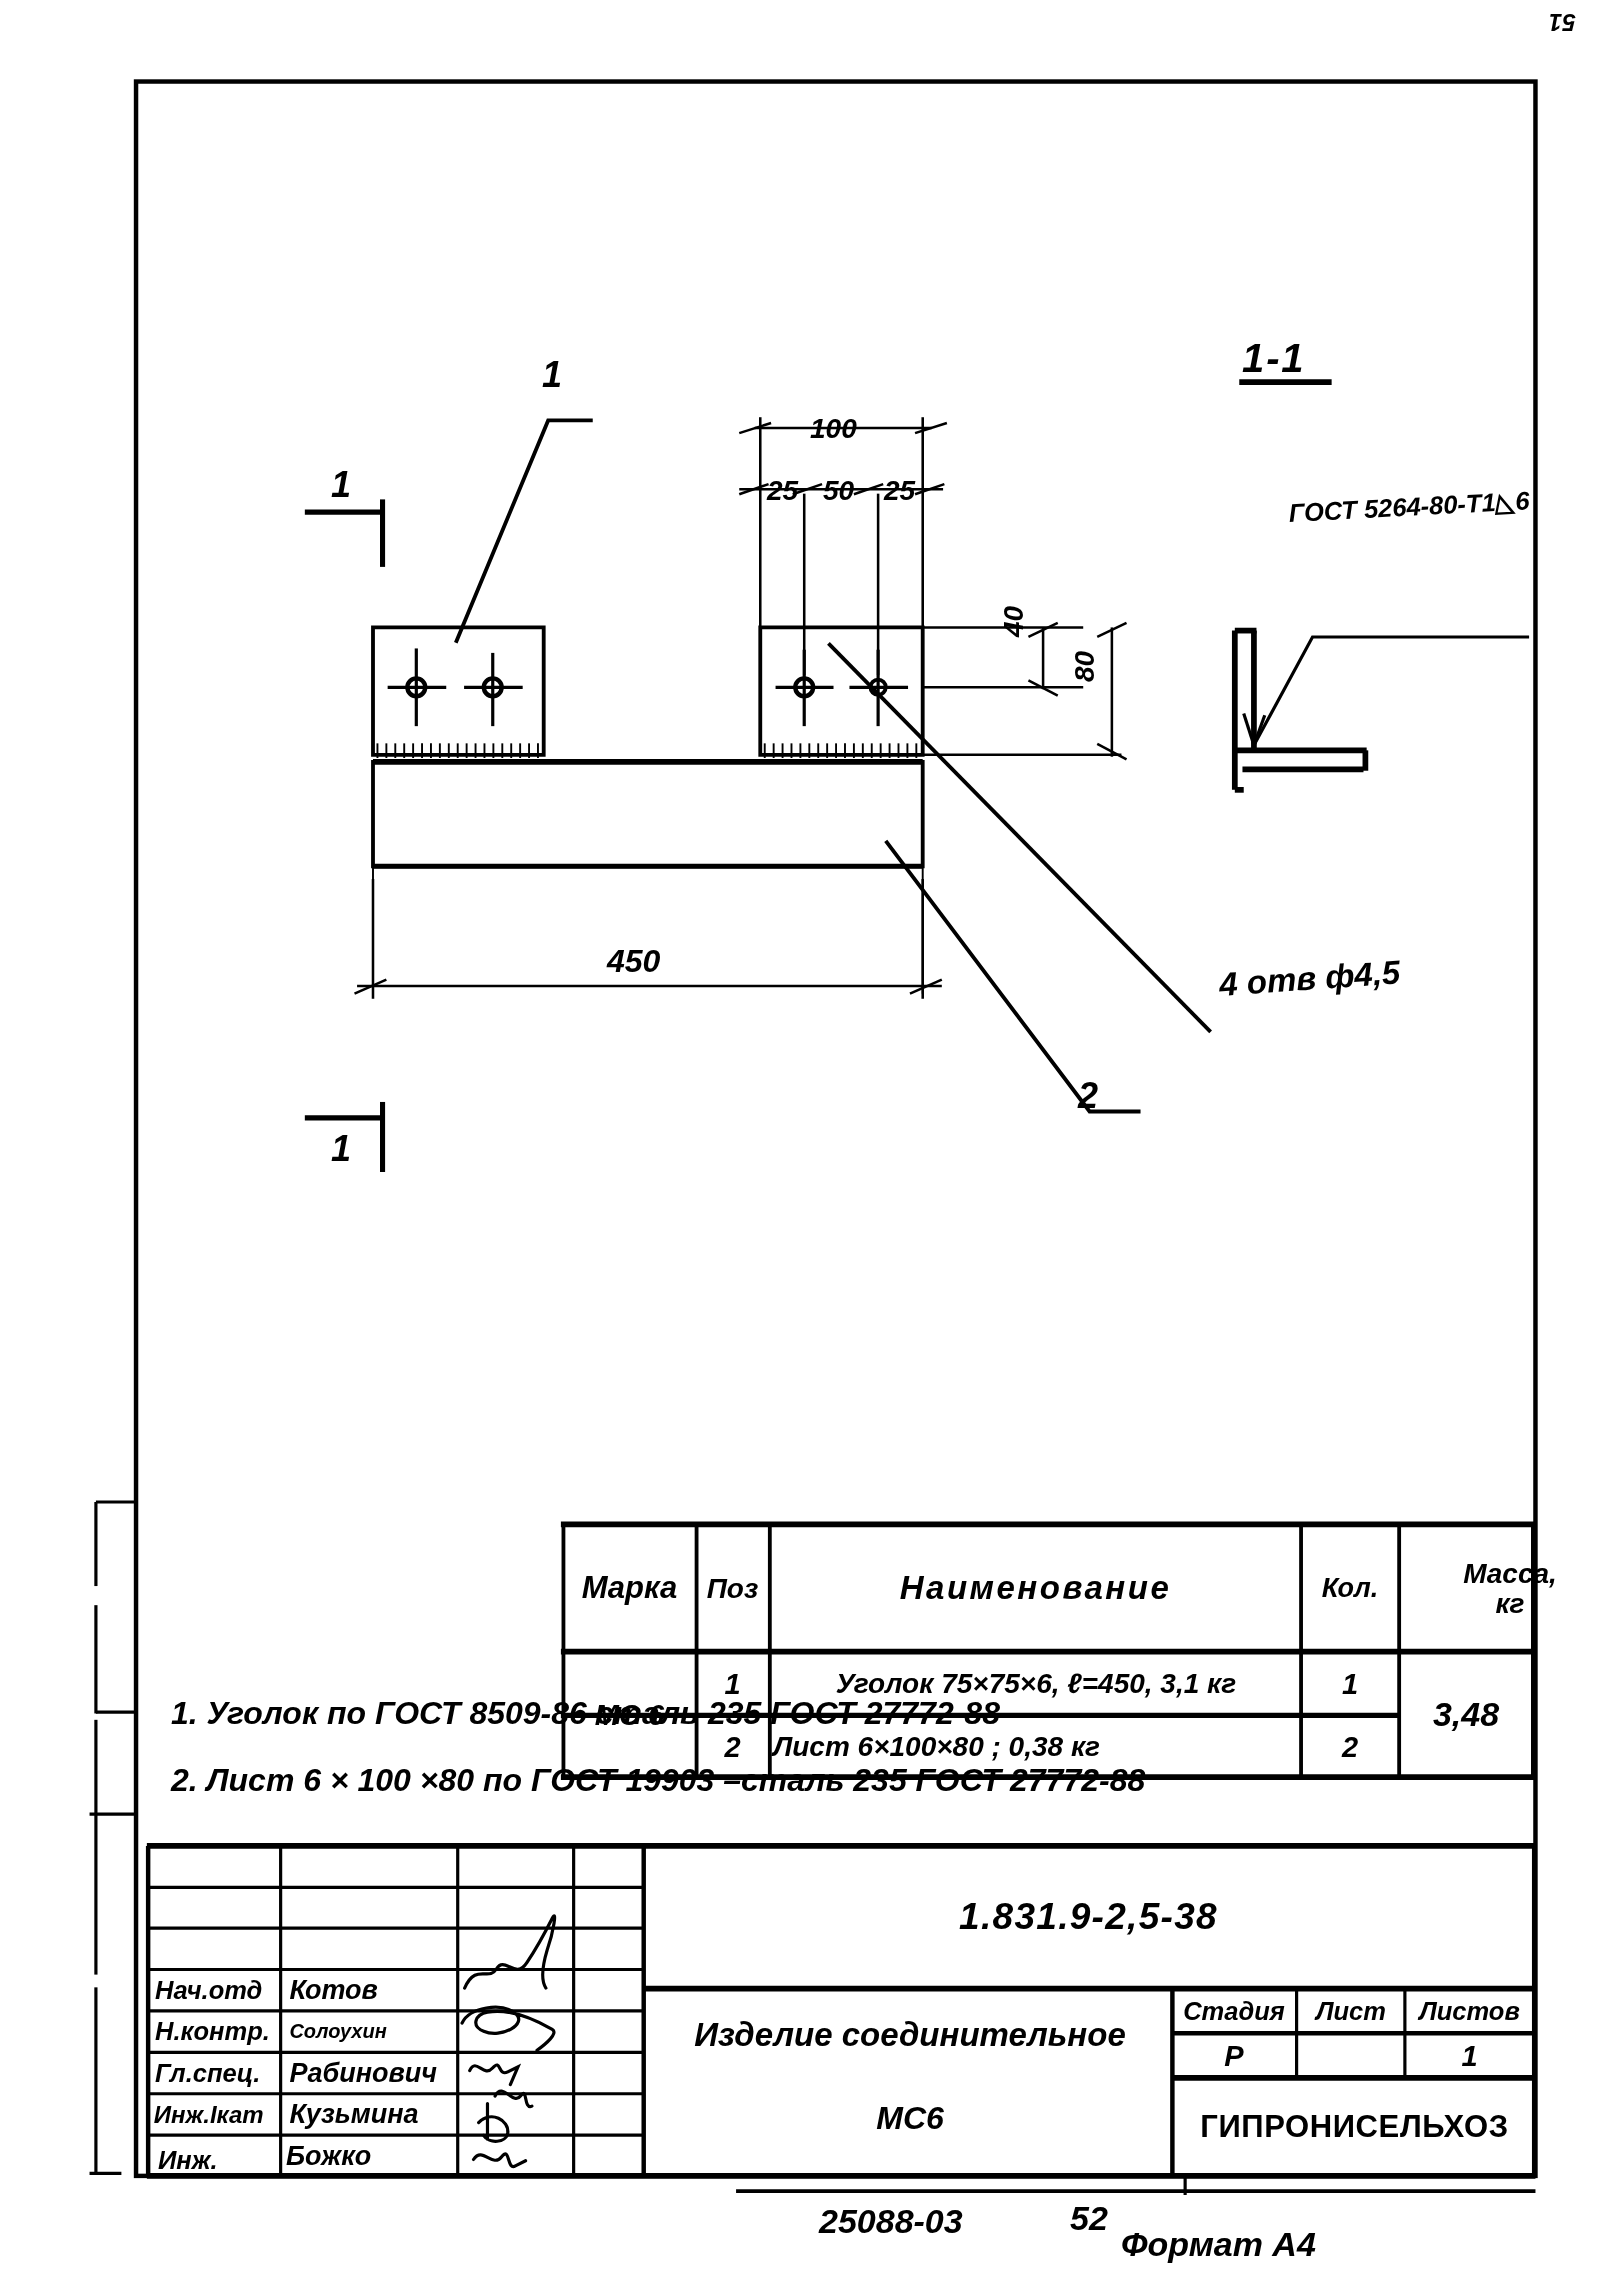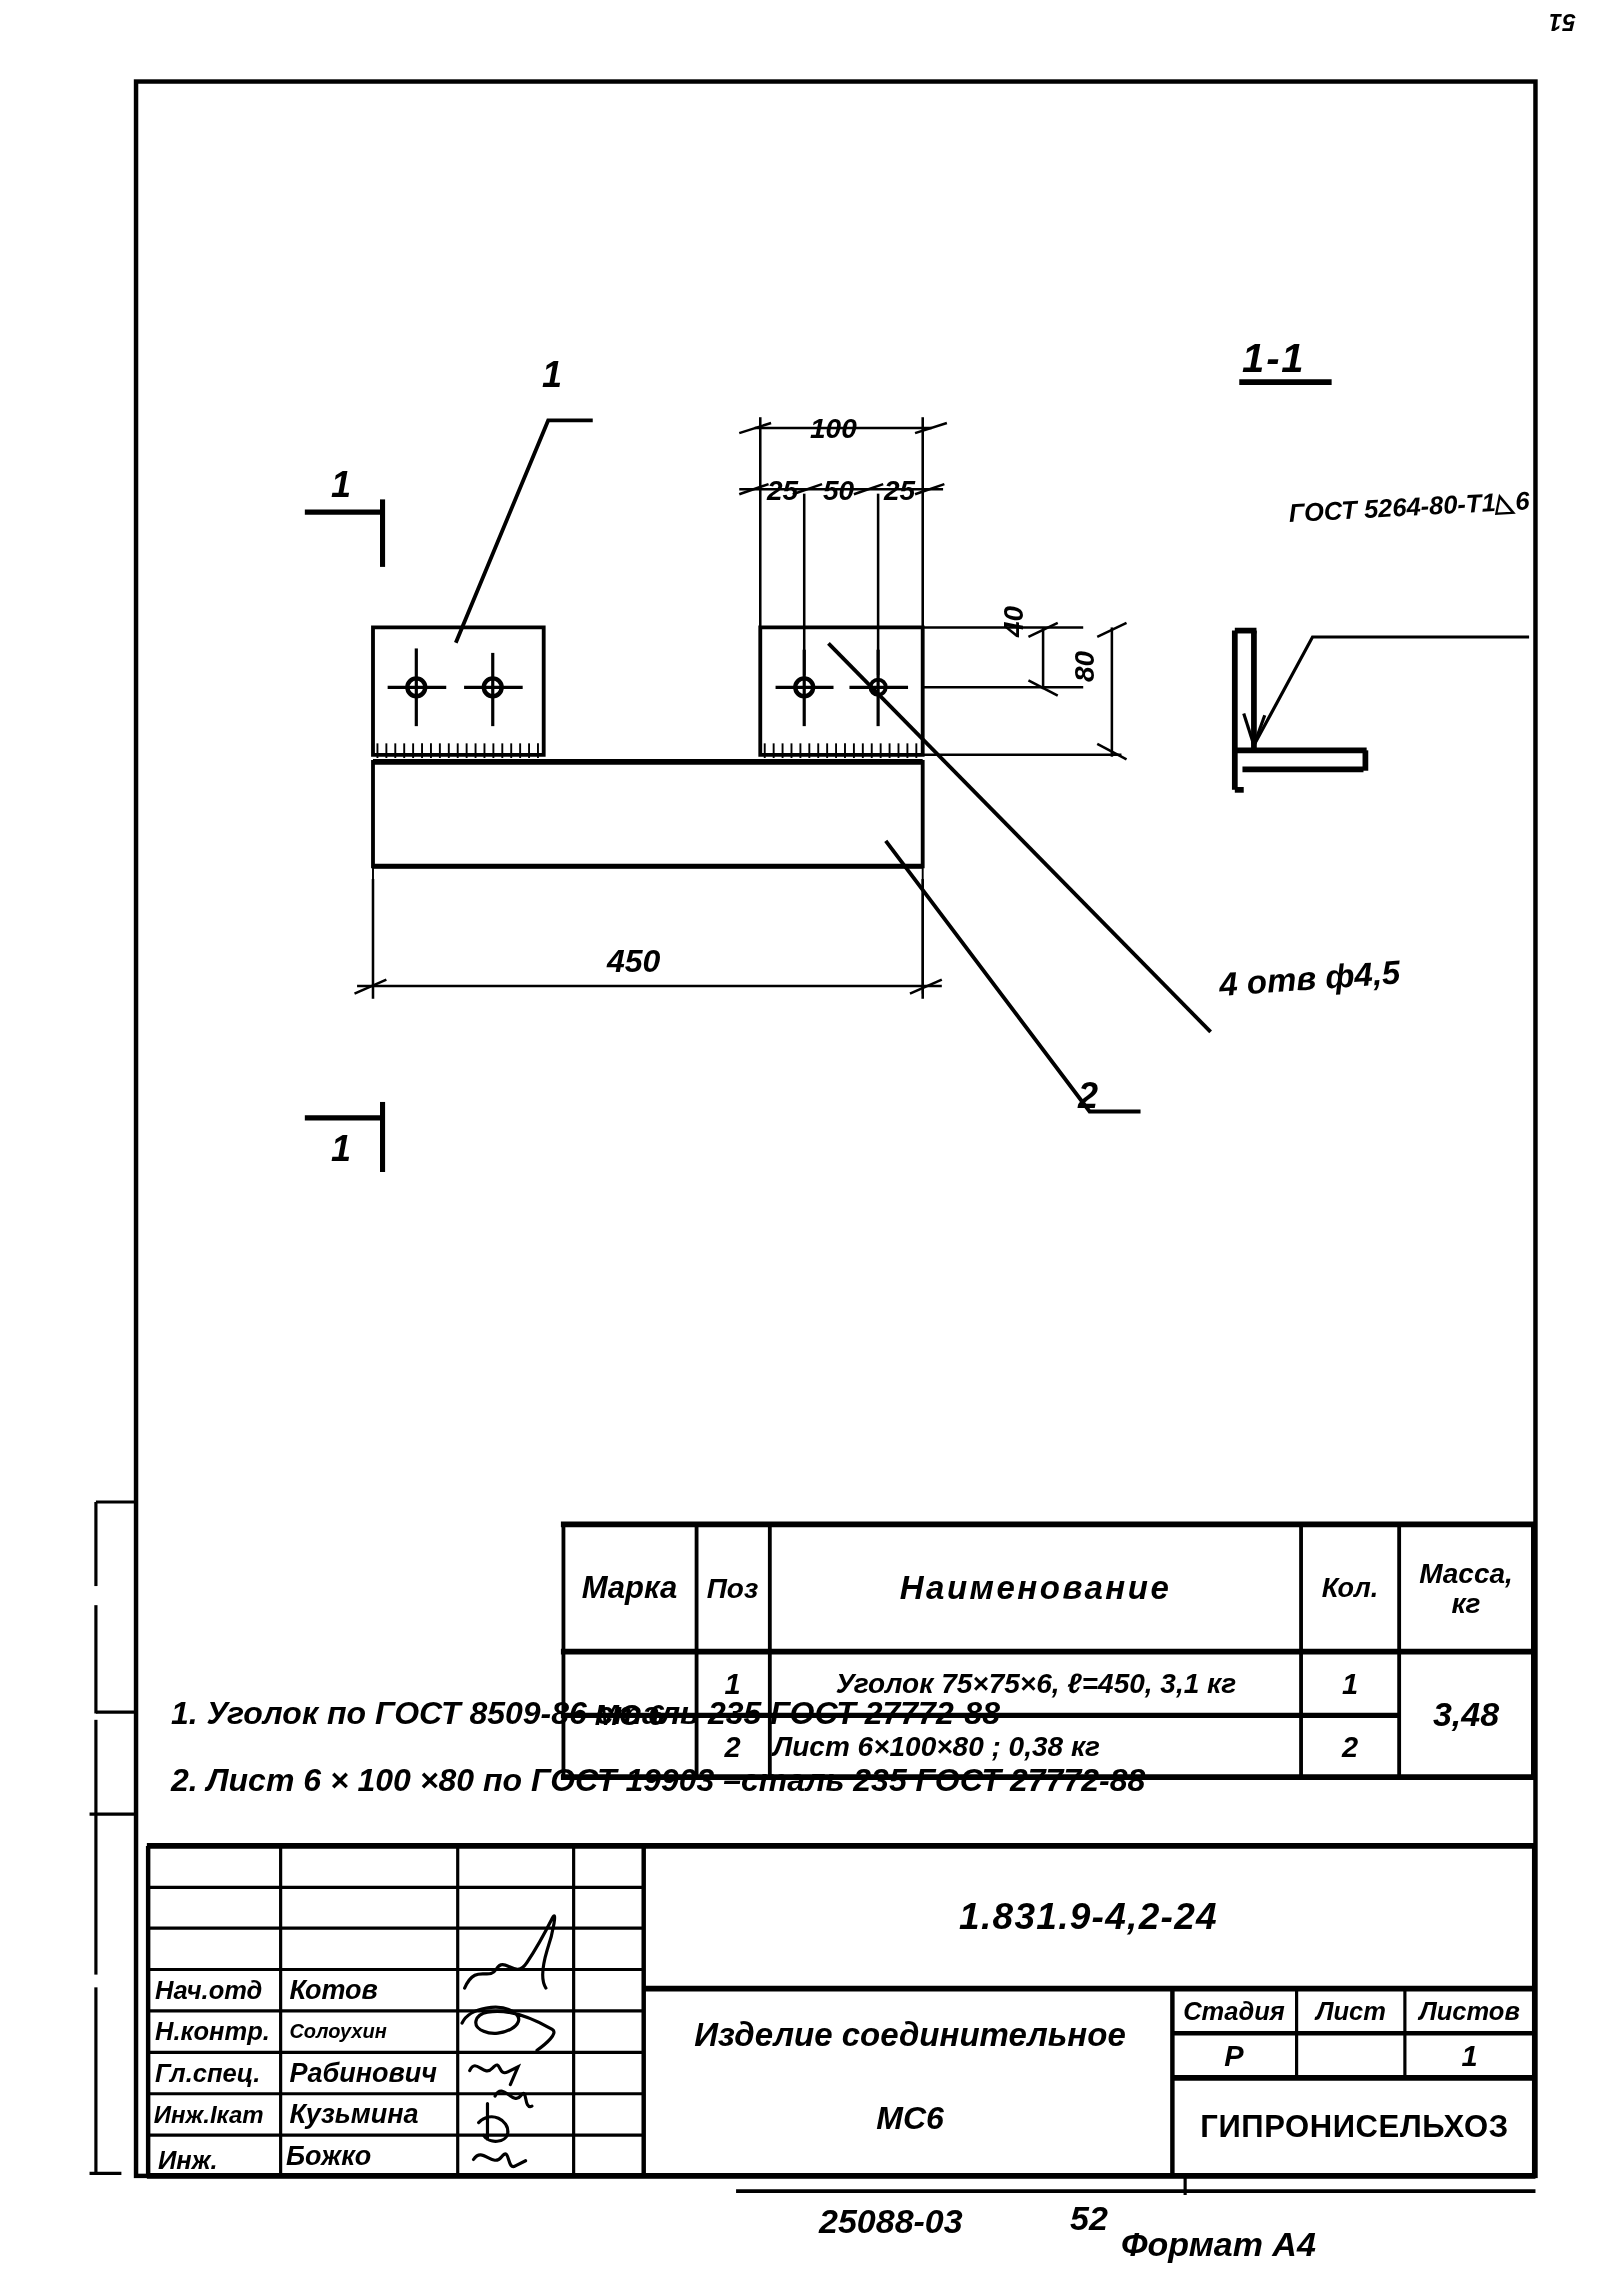--- a/index.html
+++ b/index.html
@@ -251,21 +251,21 @@
 <div class="txt" style="left:823px;top:475px;font-size:28px;">50</div>
 <div class="txt" style="left:884px;top:475px;font-size:28px;">25</div>
 <div class="txt" style="left:998px;top:637px;font-size:28px;transform:rotate(-90deg);transform-origin:left top;">40</div>
 <div class="txt" style="left:1069px;top:682px;font-size:28px;transform:rotate(-90deg);transform-origin:left top;">80</div>
 <div class="txt" style="left:607px;top:943px;font-size:32px;">450</div>
 
 <div class="cell" style="left:563px;top:1525px;width:133px;height:127px;font-size:31px;">Марка</div>
 <div class="cell" style="left:696px;top:1525px;width:73px;height:127px;font-size:28px;">Поз</div>
 <div class="cell" style="left:770px;top:1525px;width:531px;height:127px;font-size:33px;letter-spacing:2.5px;">Наименование</div>
 <div class="cell" style="left:1301px;top:1525px;width:98px;height:127px;font-size:27px;">Кол.</div>
-<div class="cell" style="left:1399px;top:1525px;width:134px;height:127px;font-size:28px;white-space:pre-line;">Масса,
+<div class="cell" style="left:1399px;top:1525px;width:134px;height:127px;font-size:28px;white-space:pre-line;padding-left:44px;">Масса,
 кг</div>
 
 <div class="cell" style="left:563px;top:1652px;width:133px;height:126px;font-size:29px;">МС 6</div>
 <div class="cell" style="left:696px;top:1652px;width:73px;height:64px;font-size:29px;">1</div>
 <div class="cell" style="left:773px;top:1652px;width:526px;height:64px;font-size:28px;">Уголок 75×75×6, ℓ=450, 3,1 кг</div>
 <div class="cell" style="left:1301px;top:1652px;width:98px;height:64px;font-size:29px;">1</div>
 <div class="cell" style="left:696px;top:1716px;width:73px;height:62px;font-size:29px;">2</div>
 <div class="cell" style="left:773px;top:1716px;width:526px;height:62px;font-size:28px;justify-content:flex-start;">Лист 6×100×80 ; 0,38 кг</div>
 <div class="cell" style="left:1301px;top:1716px;width:98px;height:62px;font-size:29px;">2</div>
 <div class="cell" style="left:1399px;top:1652px;width:134px;height:126px;font-size:34px;">3,48</div>
@@ -295,21 +295,21 @@
   <g stroke="#000" fill="none" stroke-width="5" stroke-linecap="round">
     <path d="M12 160 C30 120 50 150 62 130 C75 108 92 148 110 120 C126 96 140 70 150 50 C158 34 152 72 142 100 C136 120 130 145 140 160"></path>
     <path d="M8 215 C20 190 70 182 92 200 C112 216 70 240 42 228 C22 220 28 202 48 198 C80 192 120 208 150 225 C160 231 140 248 126 258"></path>
     <path d="M20 290 C30 268 42 302 56 286 C70 270 64 300 80 292 L96 284 L84 312"></path>
     <path d="M60 330 C72 306 88 346 100 330 C112 314 104 352 118 346"></path>
     <path d="M48 342 L48 398 M34 372 C54 352 82 368 80 388 C78 404 50 406 42 392"></path>
     <path d="M26 430 C40 408 56 444 70 426 C84 408 78 448 92 440 L108 432"></path>
   </g>
 </svg>
 
-<div class="cell" style="left:643px;top:1846px;width:891px;height:143px;font-size:37px;letter-spacing:1.3px;">1.831.9-4,2-24</div>
+<div class="cell" style="left:643px;top:1846px;width:891px;height:143px;font-size:37px;letter-spacing:1.3px;">1.831.9-2,5-38</div>
 
 <div class="cell" style="left:650px;top:2013px;width:520px;height:45px;font-size:33px;">Изделие соединительное</div>
 <div class="cell" style="left:650px;top:2096px;width:520px;height:45px;font-size:32px;">МС6</div>
 
 <div class="cell" style="left:1172px;top:1989px;width:124px;height:45px;font-size:25.5px;">Стадия</div>
 <div class="cell" style="left:1297px;top:1989px;width:108px;height:45px;font-size:25.5px;">Лист</div>
 <div class="cell" style="left:1405px;top:1989px;width:129px;height:45px;font-size:25.5px;">Листов</div>
 <div class="cell" style="left:1172px;top:2034px;width:124px;height:45px;font-size:29px;">Р</div>
 <div class="cell" style="left:1297px;top:2034px;width:108px;height:45px;font-size:29px;"></div>
 <div class="cell" style="left:1405px;top:2034px;width:129px;height:45px;font-size:29px;">1</div>

